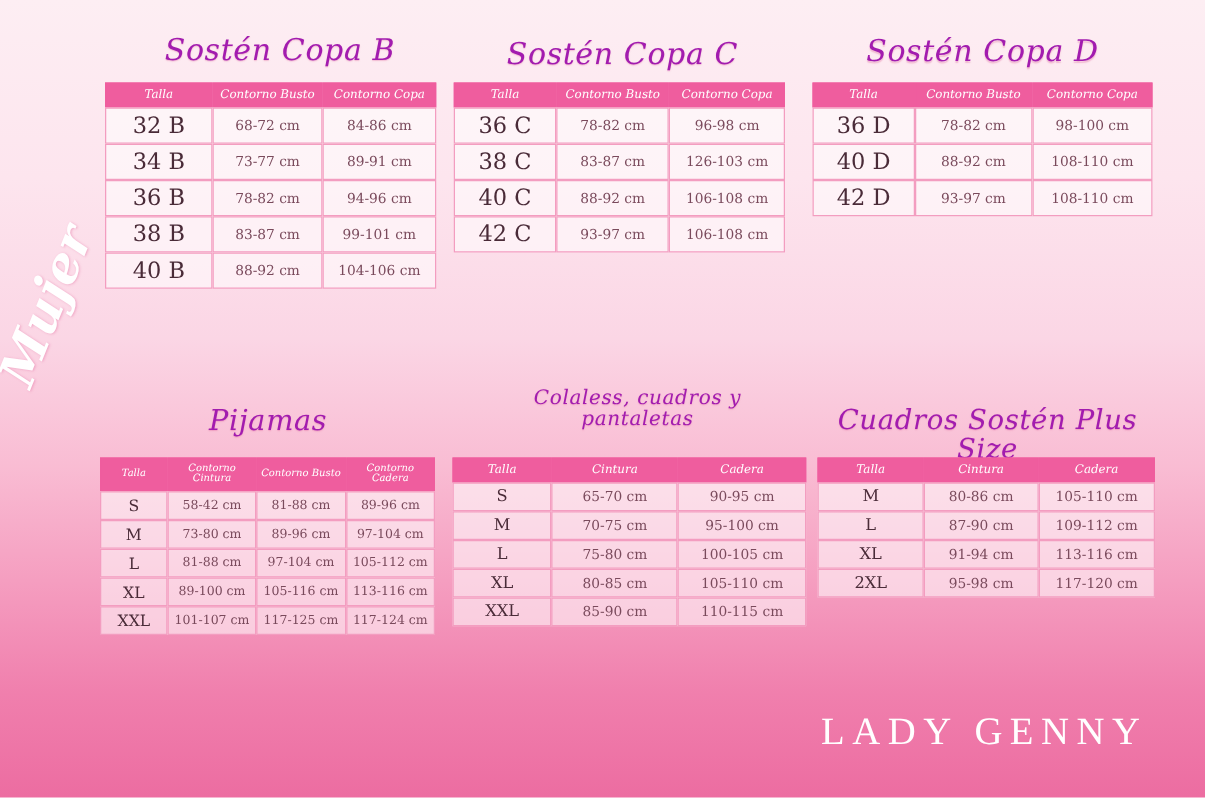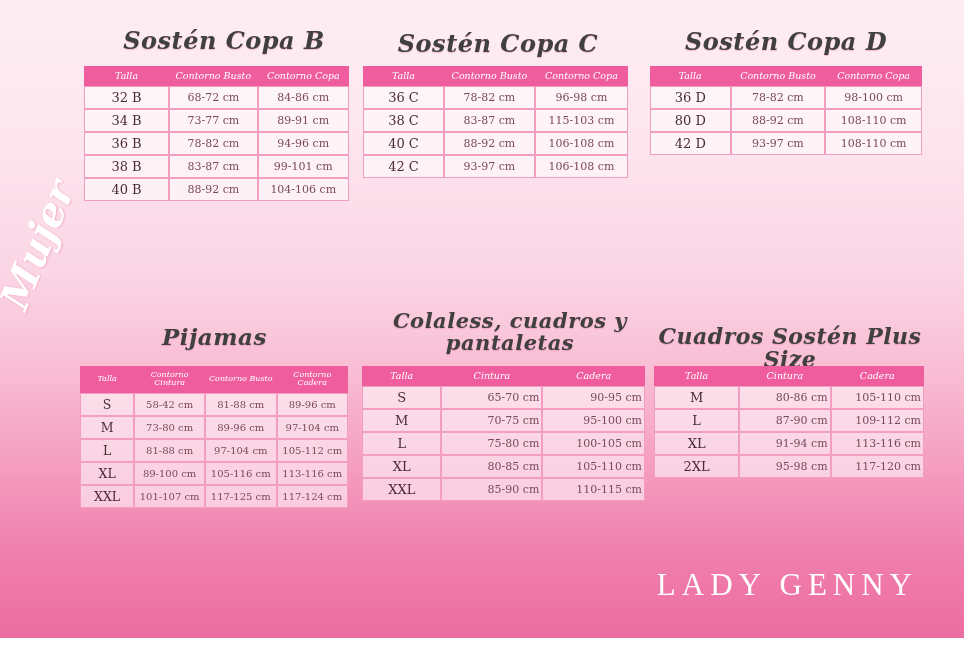--- a/index.html
+++ b/index.html
@@ -10,22 +10,22 @@
     overflow:hidden;
     position:relative;
   }
   .page{position:relative;width:964px;height:645px;}
 
   
   .sec-title{
     position:absolute;
     font-family:"DejaVu Serif", serif;
     font-style:italic;
-    font-weight:bold;
-    color:#404040;
+    font-weight:normal;
+    color:#a21caf;
     text-align:center;
     letter-spacing:.5px;
     line-height:1.05;
     text-shadow:0 1px 1px rgba(222,90,145,.35);
     white-space:pre-line;
   }
 
   
   .tbl{position:absolute;border-collapse:separate;border-spacing:0;}
   .tbl th{
@@ -47,30 +47,30 @@
     padding:3px 2px;
     text-align:center;
     font-family:"DejaVu Serif", serif;
     white-space:nowrap;
   }
   .tbl td.lbl{color:#4a2b38;font-size:13px;}
   .tbl td.val{font-size:11px;color:#7a4a5c;}
 
   
   .bra th{font-size:9.5px;}
-  .bra td.lbl{font-size:13px;}
+  .bra td.lbl{font-size:18px;}
   .bra td.val{font-size:11px;}
 
   .pij th{font-size:8px;}
   .pij td.lbl{font-size:12.5px;}
   .pij td.val{font-size:10px;}
 
   .gen th{font-size:9.5px;}
   .gen td.lbl{font-size:13px;}
-  .gen td.val{font-size:11px;text-align:right;}
+  .gen td.val{font-size:11px;}
 
   
   .mujer{
     position:absolute;
     left:8px;top:205px;
     width:120px;height:120px;
     color:#ffffff;
     font-family:"DejaVu Serif", serif;
     font-style:italic;
     font-weight:bold;
@@ -152,21 +152,21 @@
     </thead>
     <tbody>
       <tr>
         <td class="lbl">36 C</td>
         <td class="val">78-82 cm</td>
         <td class="val">96-98 cm</td>
       </tr>
       <tr>
         <td class="lbl">38 C</td>
         <td class="val">83-87 cm</td>
-        <td class="val">115-103 cm</td>
+        <td class="val">126-103 cm</td>
       </tr>
       <tr>
         <td class="lbl">40 C</td>
         <td class="val">88-92 cm</td>
         <td class="val">106-108 cm</td>
       </tr>
       <tr>
         <td class="lbl">42 C</td>
         <td class="val">93-97 cm</td>
         <td class="val">106-108 cm</td>
@@ -183,21 +183,21 @@
         <th style="width:95px;">Contorno Copa</th>
       </tr>
     </thead>
     <tbody>
       <tr>
         <td class="lbl">36 D</td>
         <td class="val">78-82 cm</td>
         <td class="val">98-100 cm</td>
       </tr>
       <tr>
-        <td class="lbl">80 D</td>
+        <td class="lbl">40 D</td>
         <td class="val">88-92 cm</td>
         <td class="val">108-110 cm</td>
       </tr>
       <tr>
         <td class="lbl">42 D</td>
         <td class="val">93-97 cm</td>
         <td class="val">108-110 cm</td>
       </tr>
     </tbody>
   </table>
@@ -239,21 +239,21 @@
       </tr>
       <tr>
         <td class="lbl">XXL</td>
         <td class="val">101-107 cm</td>
         <td class="val">117-125 cm</td>
         <td class="val">117-124 cm</td>
       </tr>
     </tbody>
   </table>
 
-  <div class="sec-title" style="left:390px;top:310px;width:240px;font-size:21px;">Colaless, cuadros y
+  <div class="sec-title" style="left:390px;top:310px;width:240px;font-size:16px;">Colaless, cuadros y
 pantaletas</div>
   <table class="tbl gen" style="left:362px;top:366px;width:283px;">
     <thead>
       <tr>
         <th style="width:80px;">Talla</th>
         <th style="width:101px;">Cintura</th>
         <th style="width:101px;">Cadera</th>
       </tr>
     </thead>
     <tbody>

